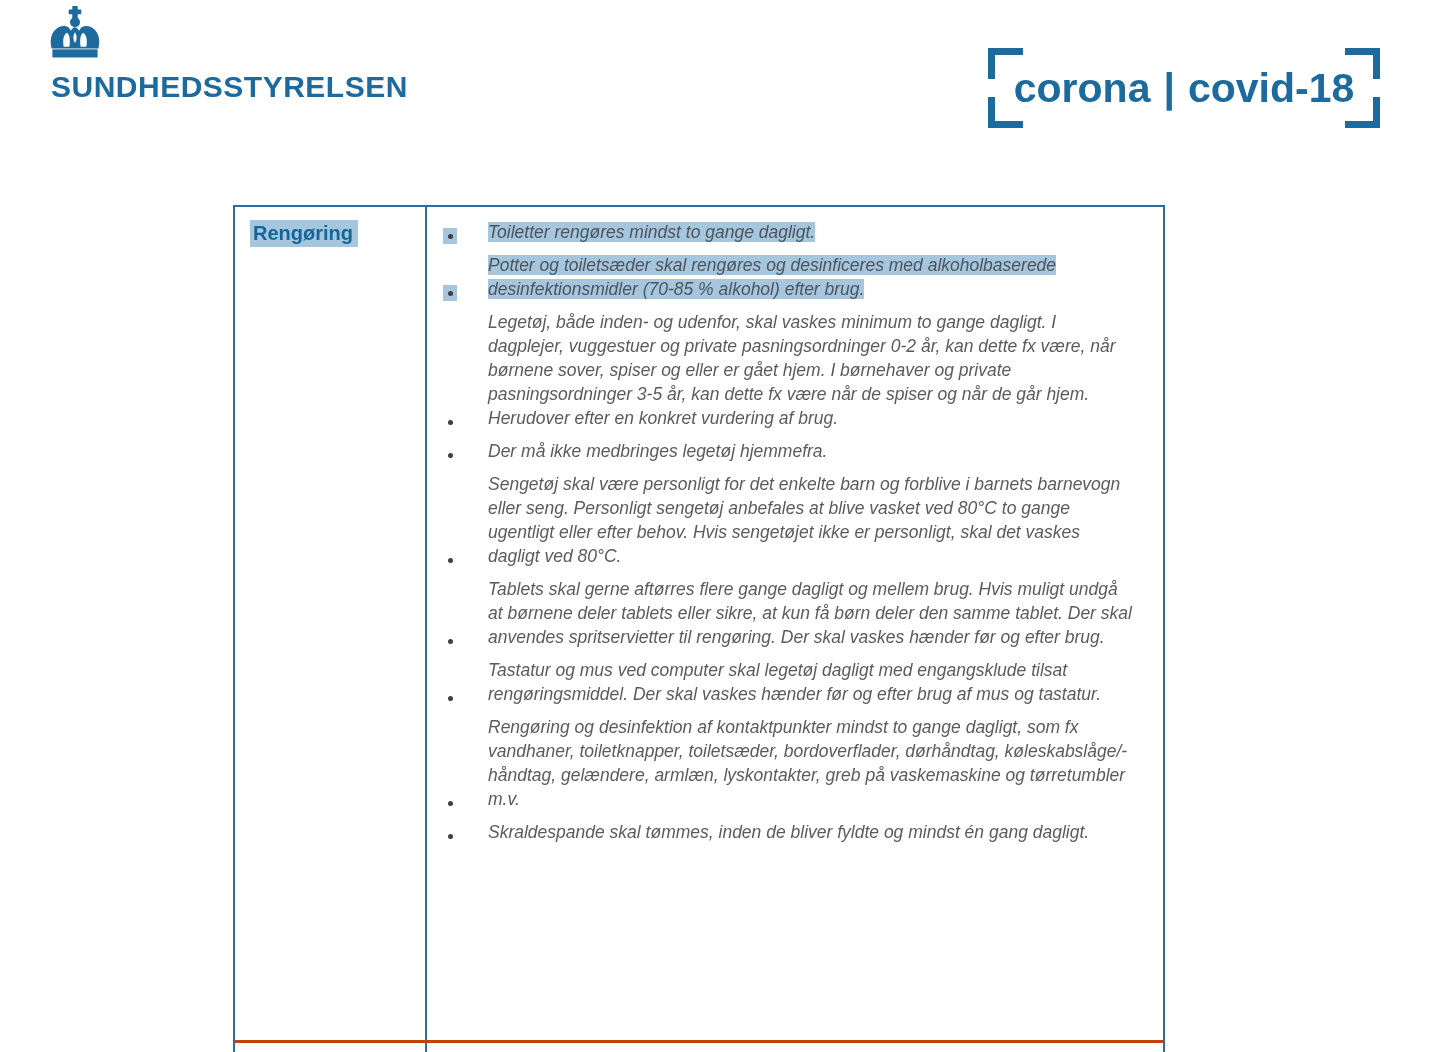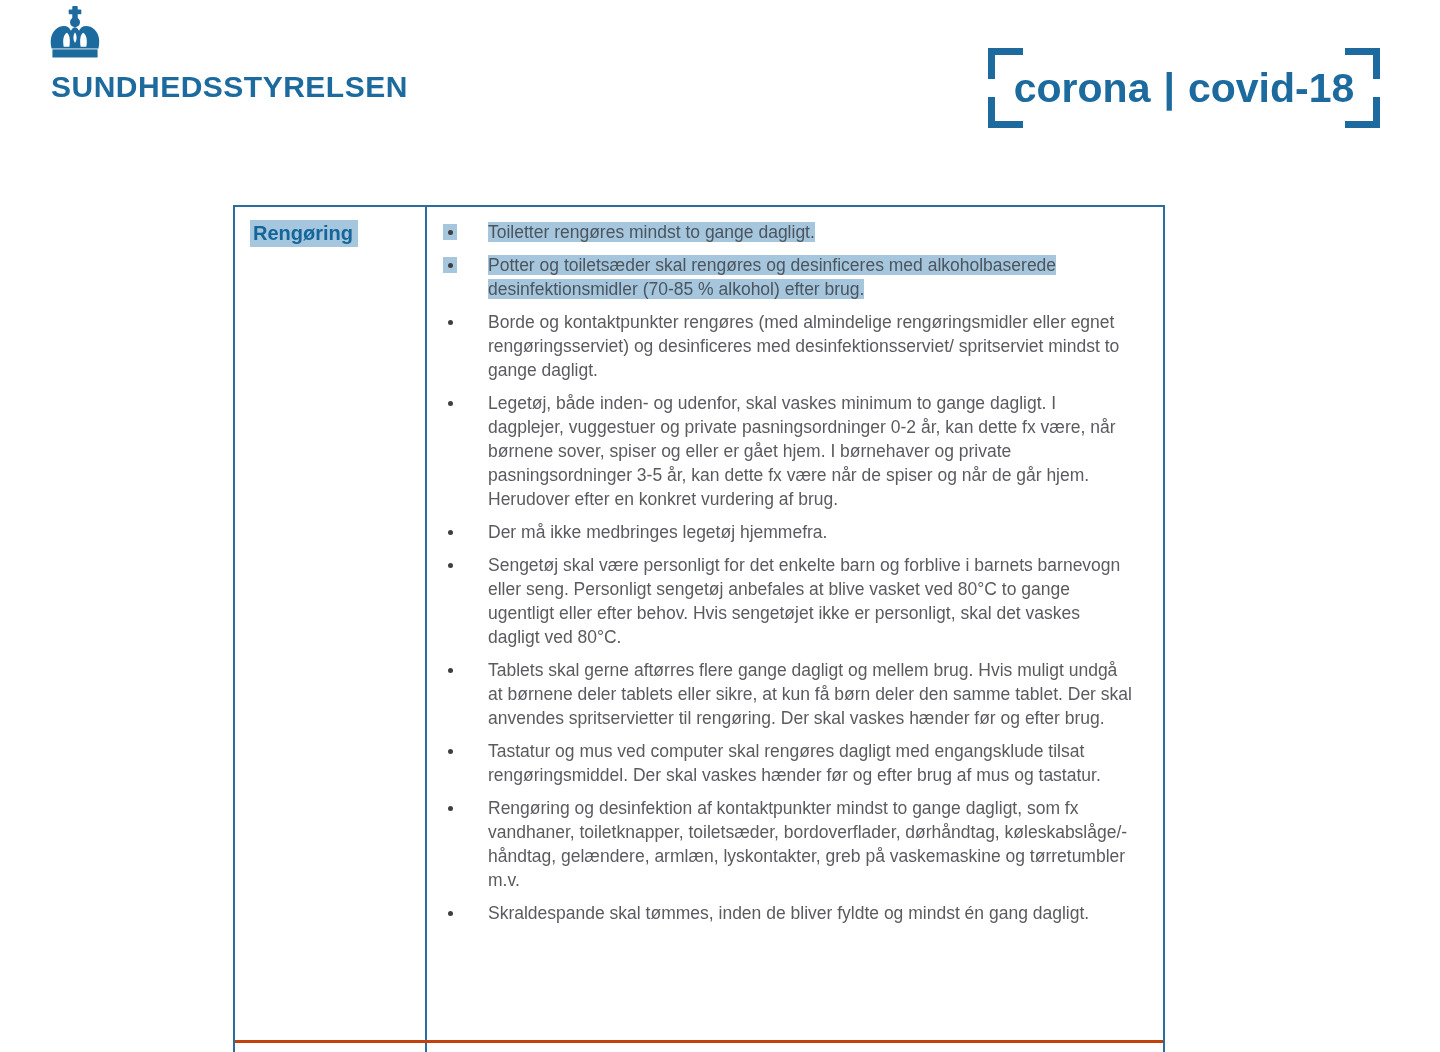--- a/index.html
+++ b/index.html
@@ -47,21 +47,21 @@
     border-right: 2px solid #2a6d9e;
     padding: 15px 10px 0 15px;
   }
   .label-cell .row-label {
     font-size: 20px; font-weight: bold; color: #14659a;
     background: #a5c6dd; padding: 2px 5px 3px 3px;
   }
   .content-cell { flex: 1; padding: 13px 28px 0 16px; box-sizing: border-box; }
 
   ul.bullets { list-style: none; margin: 0; padding: 0; }
-  ul.bullets li { display: flex; align-items: flex-start; margin: 0 16px 9px 0; }
+  ul.bullets li { display: flex; align-items: flex-end; margin: 0 16px 9px 0; font-style: italic; }
   .marker-box {
     width: 14px; height: 16px; flex: 0 0 14px; margin-top: 4px;
     display: flex; align-items: center; justify-content: center;
   }
   .dot { width: 5px; height: 5px; border-radius: 50%; background: #3d3f44; }
   .bullet-text {
     margin-left: 31px; flex: 0 0 645px; width: 645px;
     font-size: 17.5px; line-height: 24px; color: #5a5b5f;
   }
   li.highlighted .marker-box { background: #a5c6dd; }
@@ -119,26 +119,20 @@
             <li class="highlighted">
               <span class="marker-box">
                 <span class="dot"></span>
               </span>
               <span class="bullet-text"><span>Potter og toiletsæder skal rengøres og desinficeres med alkoholbaserede desinfektionsmidler (70-85 % alkohol) efter brug.</span></span>
             </li>
             <li>
               <span class="marker-box">
                 <span class="dot"></span>
               </span>
-              <span class="bullet-text"><span>Borde og kontaktpunkter rengøres (med almindelige rengøringsmidler eller egnet rengøringsserviet) og desinficeres med desinfektionsserviet/ spritserviet mindst to gange dagligt.</span></span>
-            </li>
-            <li>
-              <span class="marker-box">
-                <span class="dot"></span>
-              </span>
               <span class="bullet-text"><span>Legetøj, både inden- og udenfor, skal vaskes minimum to gange dagligt. I dagplejer, vuggestuer og private pasningsordninger 0-2 år, kan dette fx være, når børnene sover, spiser og eller er gået hjem. I børnehaver og private pasningsordninger 3-5 år, kan dette fx være når de spiser og når de går hjem. Herudover efter en konkret vurdering af brug.</span></span>
             </li>
             <li>
               <span class="marker-box">
                 <span class="dot"></span>
               </span>
               <span class="bullet-text"><span>Der må ikke medbringes legetøj hjemmefra.</span></span>
             </li>
             <li>
               <span class="marker-box">
@@ -149,21 +143,21 @@
             <li>
               <span class="marker-box">
                 <span class="dot"></span>
               </span>
               <span class="bullet-text"><span>Tablets skal gerne aftørres flere gange dagligt og mellem brug. Hvis muligt undgå at børnene deler tablets eller sikre, at kun få børn deler den samme tablet. Der skal anvendes spritservietter til rengøring. Der skal vaskes hænder før og efter brug.</span></span>
             </li>
             <li>
               <span class="marker-box">
                 <span class="dot"></span>
               </span>
-              <span class="bullet-text"><span>Tastatur og mus ved computer skal rengøres dagligt med engangsklude tilsat rengøringsmiddel. Der skal vaskes hænder før og efter brug af mus og tastatur.</span></span>
+              <span class="bullet-text"><span>Tastatur og mus ved computer skal legetøj dagligt med engangsklude tilsat rengøringsmiddel. Der skal vaskes hænder før og efter brug af mus og tastatur.</span></span>
             </li>
             <li>
               <span class="marker-box">
                 <span class="dot"></span>
               </span>
               <span class="bullet-text"><span>Rengøring og desinfektion af kontaktpunkter mindst to gange dagligt, som fx vandhaner, toiletknapper, toiletsæder, bordoverflader, dørhåndtag, køleskabslåge/-håndtag, gelændere, armlæn, lyskontakter, greb på vaskemaskine og tørretumbler m.v.</span></span>
             </li>
             <li>
               <span class="marker-box">
                 <span class="dot"></span>

